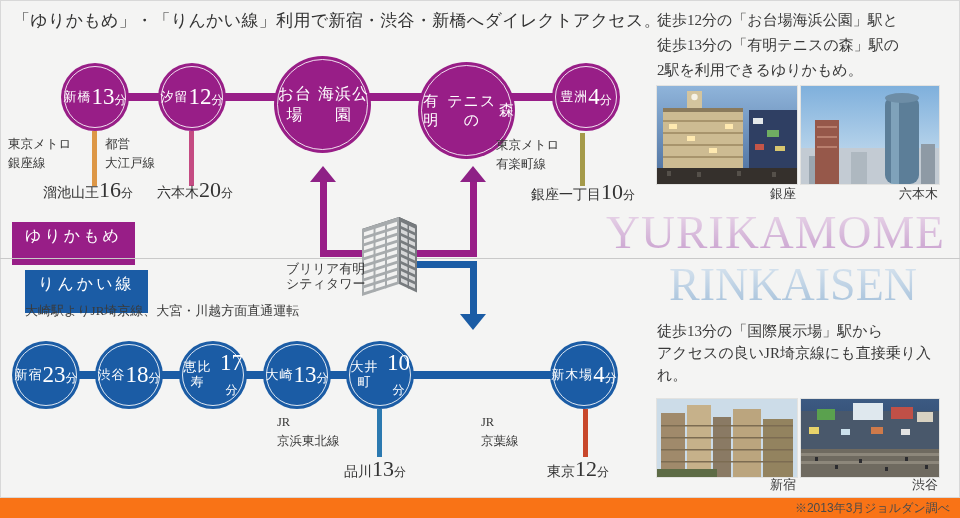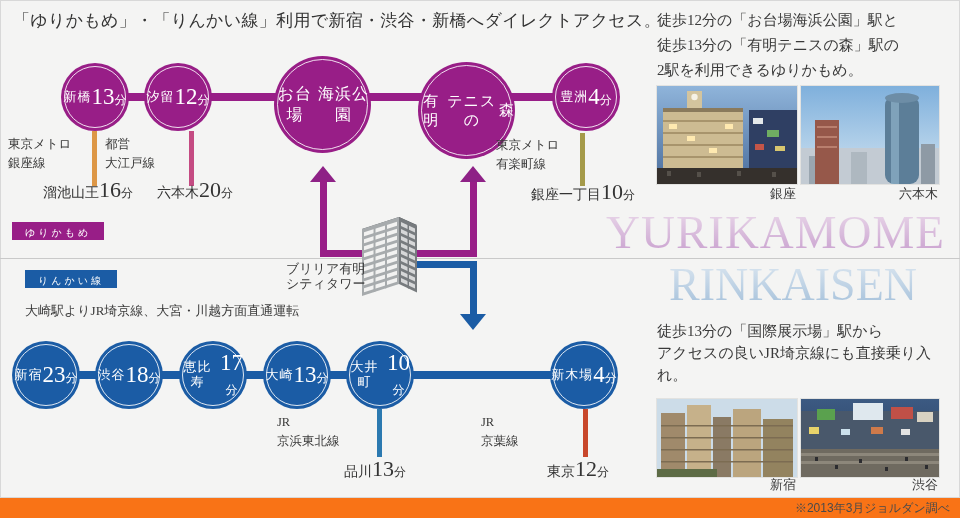--- a/index.html
+++ b/index.html
@@ -37,21 +37,21 @@
   
   .hline { position:absolute; height:8px; }
   .tick  { position:absolute; width:5px; }
   .rail  { position:absolute; font-size:12.5px; line-height:1.5; color:#3a3a3a; }
   .dest  { position:absolute; font-size:14px; white-space:nowrap; color:#333; }
   .dest .n { font-size:22px; }
   .dest .u { font-size:12px; }
   
   .badge {
     position:absolute; color:#fff; font-family:"Liberation Sans", sans-serif;
-    font-size:10px; letter-spacing:3px; padding:4px 13px 0;
+    font-size:16px; letter-spacing:3px; padding:4px 13px 18px;
   }
   .divider { position:absolute; left:0; top:258px; width:960px; height:1px; background:#c9c9c9; }
   .note { position:absolute; left:25px; top:302px; font-size:13px; }
   .bldg-label { position:absolute; left:286px; top:261px; font-size:13px; line-height:15px; }
   
   .vline { position:absolute; width:7px; }
   .hline2 { position:absolute; height:7px; }
   .tri { position:absolute; width:0; height:0; border-left:13px solid transparent; border-right:13px solid transparent; }
   .tri-up-m   { border-bottom:16px solid #8e2186; }
   .tri-down-b { border-top:16px solid #1b5ca5; }
@@ -80,21 +80,21 @@
   <div class="board"></div>
 
   <div class="title">「ゆりかもめ」・「りんかい線」利用で新宿・渋谷・新橋へダイレクトアクセス。</div>
 
   <div class="hline" style="left: 95px; top: 93px; width: 491px; background-color: rgb(152, 30, 135);"></div>
 
   <div class="station st-s" style="left: 61px; top: 63px; background-color: rgb(152, 30, 135);">
     <div class="st-name">新橋</div>
     <div class="st-min"><span>13</span><span class="u">分</span></div>
   </div>
-  <div class="station st-s" style="left: 144px; top: 63px; background-color: rgb(152, 30, 135);">
+  <div class="station st-s" style="left: 158px; top: 63px; background-color: rgb(152, 30, 135);">
     <div class="st-name">汐留</div>
     <div class="st-min"><span>12</span><span class="u">分</span></div>
   </div>
   <div class="station st-l" style="left: 274px; top: 56px; background-color: rgb(152, 30, 135);">
     <div class="st-line">お台場</div>
     <div class="st-line">海浜公園</div>
   </div>
   <div class="station st-l" style="left: 418px; top: 62px; background-color: rgb(152, 30, 135);">
     <div class="st-line sm">有明</div>
     <div class="st-line sm">テニスの</div>

